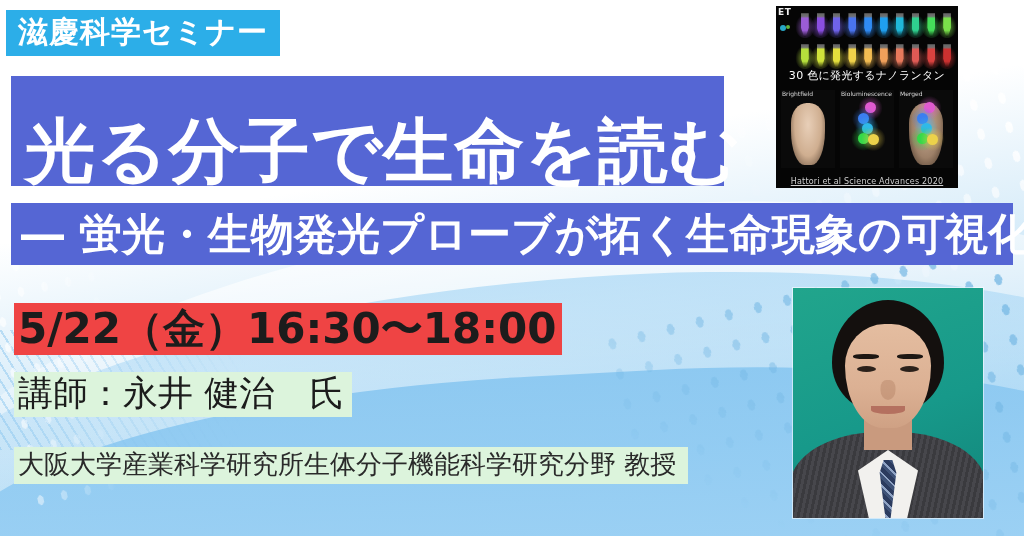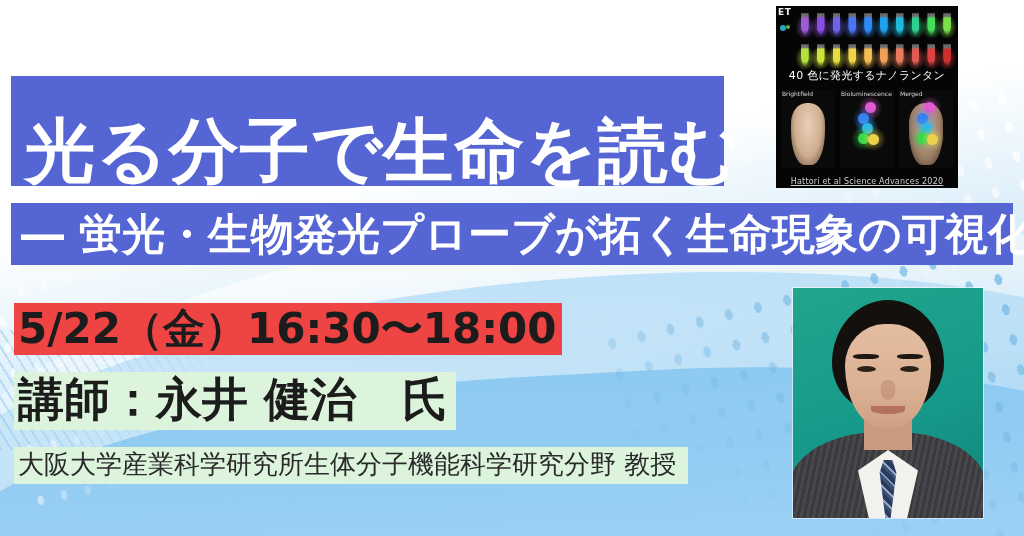--- a/index.html
+++ b/index.html
@@ -176,22 +176,22 @@
     padding: 2px 6px 3px 4px;
     white-space: nowrap;
   }
 
   .speaker-line {
     position: absolute;
     left: 14px;
     top: 372px;
     background: #DCF4DC;
     color: #1c1c1c;
-    font-size: 46px;
-    font-weight: bold;
+    font-size: 35px;
+    font-weight: normal;
     line-height: 1.12;
     padding: 2px 8px 4px 4px;
     white-space: nowrap;
   }
 
   .affiliation-line {
     position: absolute;
     left: 14px;
     top: 447px;
     background: #DCF4DC;
@@ -475,20 +475,21 @@
 
   <div class="bg-base"></div>
   <div class="bg-swoosh-a"></div>
   <div class="bg-swoosh-b"></div>
   <div class="bg-swoosh-c"></div>
   <div class="hatch-left"></div>
   <div class="dots-tr"></div>
   <div class="dots-left"></div>
   <div class="dots-br"></div>
 
+  <div class="series-badge">滋慶科学セミナー</div>
 
   <div class="title-bar">
     <div class="title-bar-text">光る分子で生命を読む</div>
   </div>
 
   <div class="subtitle-bar">
     <div class="subtitle-bar-text">― 蛍光・生物発光プローブが拓く生命現象の可視化</div>
   </div>
 
   <div class="datetime-line">5/22（金）16:30〜18:00</div>
@@ -526,21 +527,21 @@
           <div class="tube" style="--gc: #f0d24a;"></div>
           <div class="tube" style="--gc: #f3bc52;"></div>
           <div class="tube" style="--gc: #f0a05a;"></div>
           <div class="tube" style="--gc: #e8795c;"></div>
           <div class="tube" style="--gc: #e05a55;"></div>
           <div class="tube" style="--gc: #d8423f;"></div>
           <div class="tube" style="--gc: #cc3130;"></div>
         </div>
     </div>
 
-    <div class="fig-caption-jp">40 色に発光するナノランタン</div>
+    <div class="fig-caption-jp">30 色に発光するナノランタン</div>
 
     <div class="mouse-panels">
       <div class="mpanel">
         <div class="mpanel-label">Brightfield</div>
         <div class="mouse-body mouse-bright"></div>
       </div>
       <div class="mpanel">
         <div class="mpanel-label">Bioluminescence</div>
         <div id="biolum-spots">
             <div class="spot" style="--sc: #e05ad0; background: rgb(224, 90, 208); left: 46%; top: 16%;"></div>

